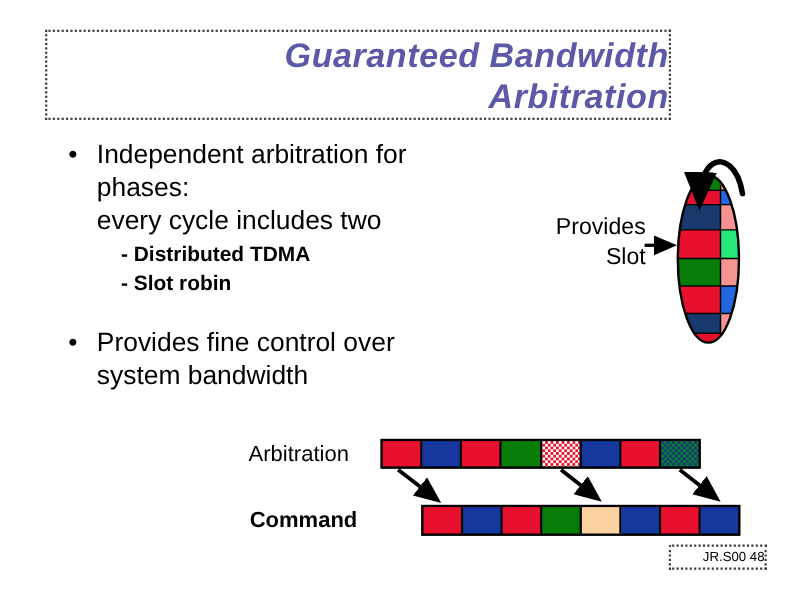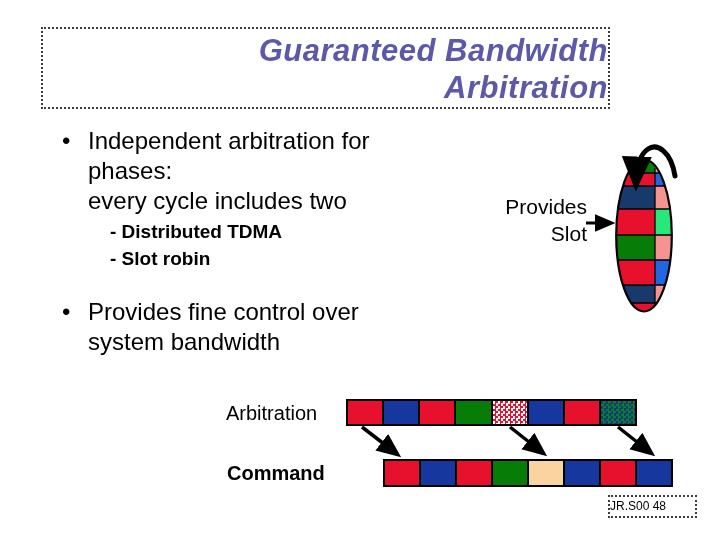--- a/index.html
+++ b/index.html
@@ -45,21 +45,21 @@
   .cmd-bar{ left:383px; top:459px; width:290px; height:28px; }
   .cell{ flex:1; border-right:2px solid #000; }
   .cell:last-child{ border-right:none; }
   
   .wheel-svg{ position:absolute; left:615px; top:158px; width:58px; height:155px; overflow:visible; }
   .overlay-svg{ position:absolute; left:0; top:0; width:720px; height:540px; pointer-events:none; }
   
   .footer-box{
     position:absolute; left:608px; top:495px; width:89px; height:23px;
     border:2px dotted #3c3c3c; box-sizing:border-box;
-    font-size:12px; color:#000; text-align:left; line-height:19px;
+    font-size:12px; color:#000; text-align:right; line-height:19px;
     background:#fff;
   }
 </style>
 </head>
 <body>
 
 <div class="slide">
 
   <div class="title-box">
     <span class="title-line">Guaranteed Bandwidth</span>

